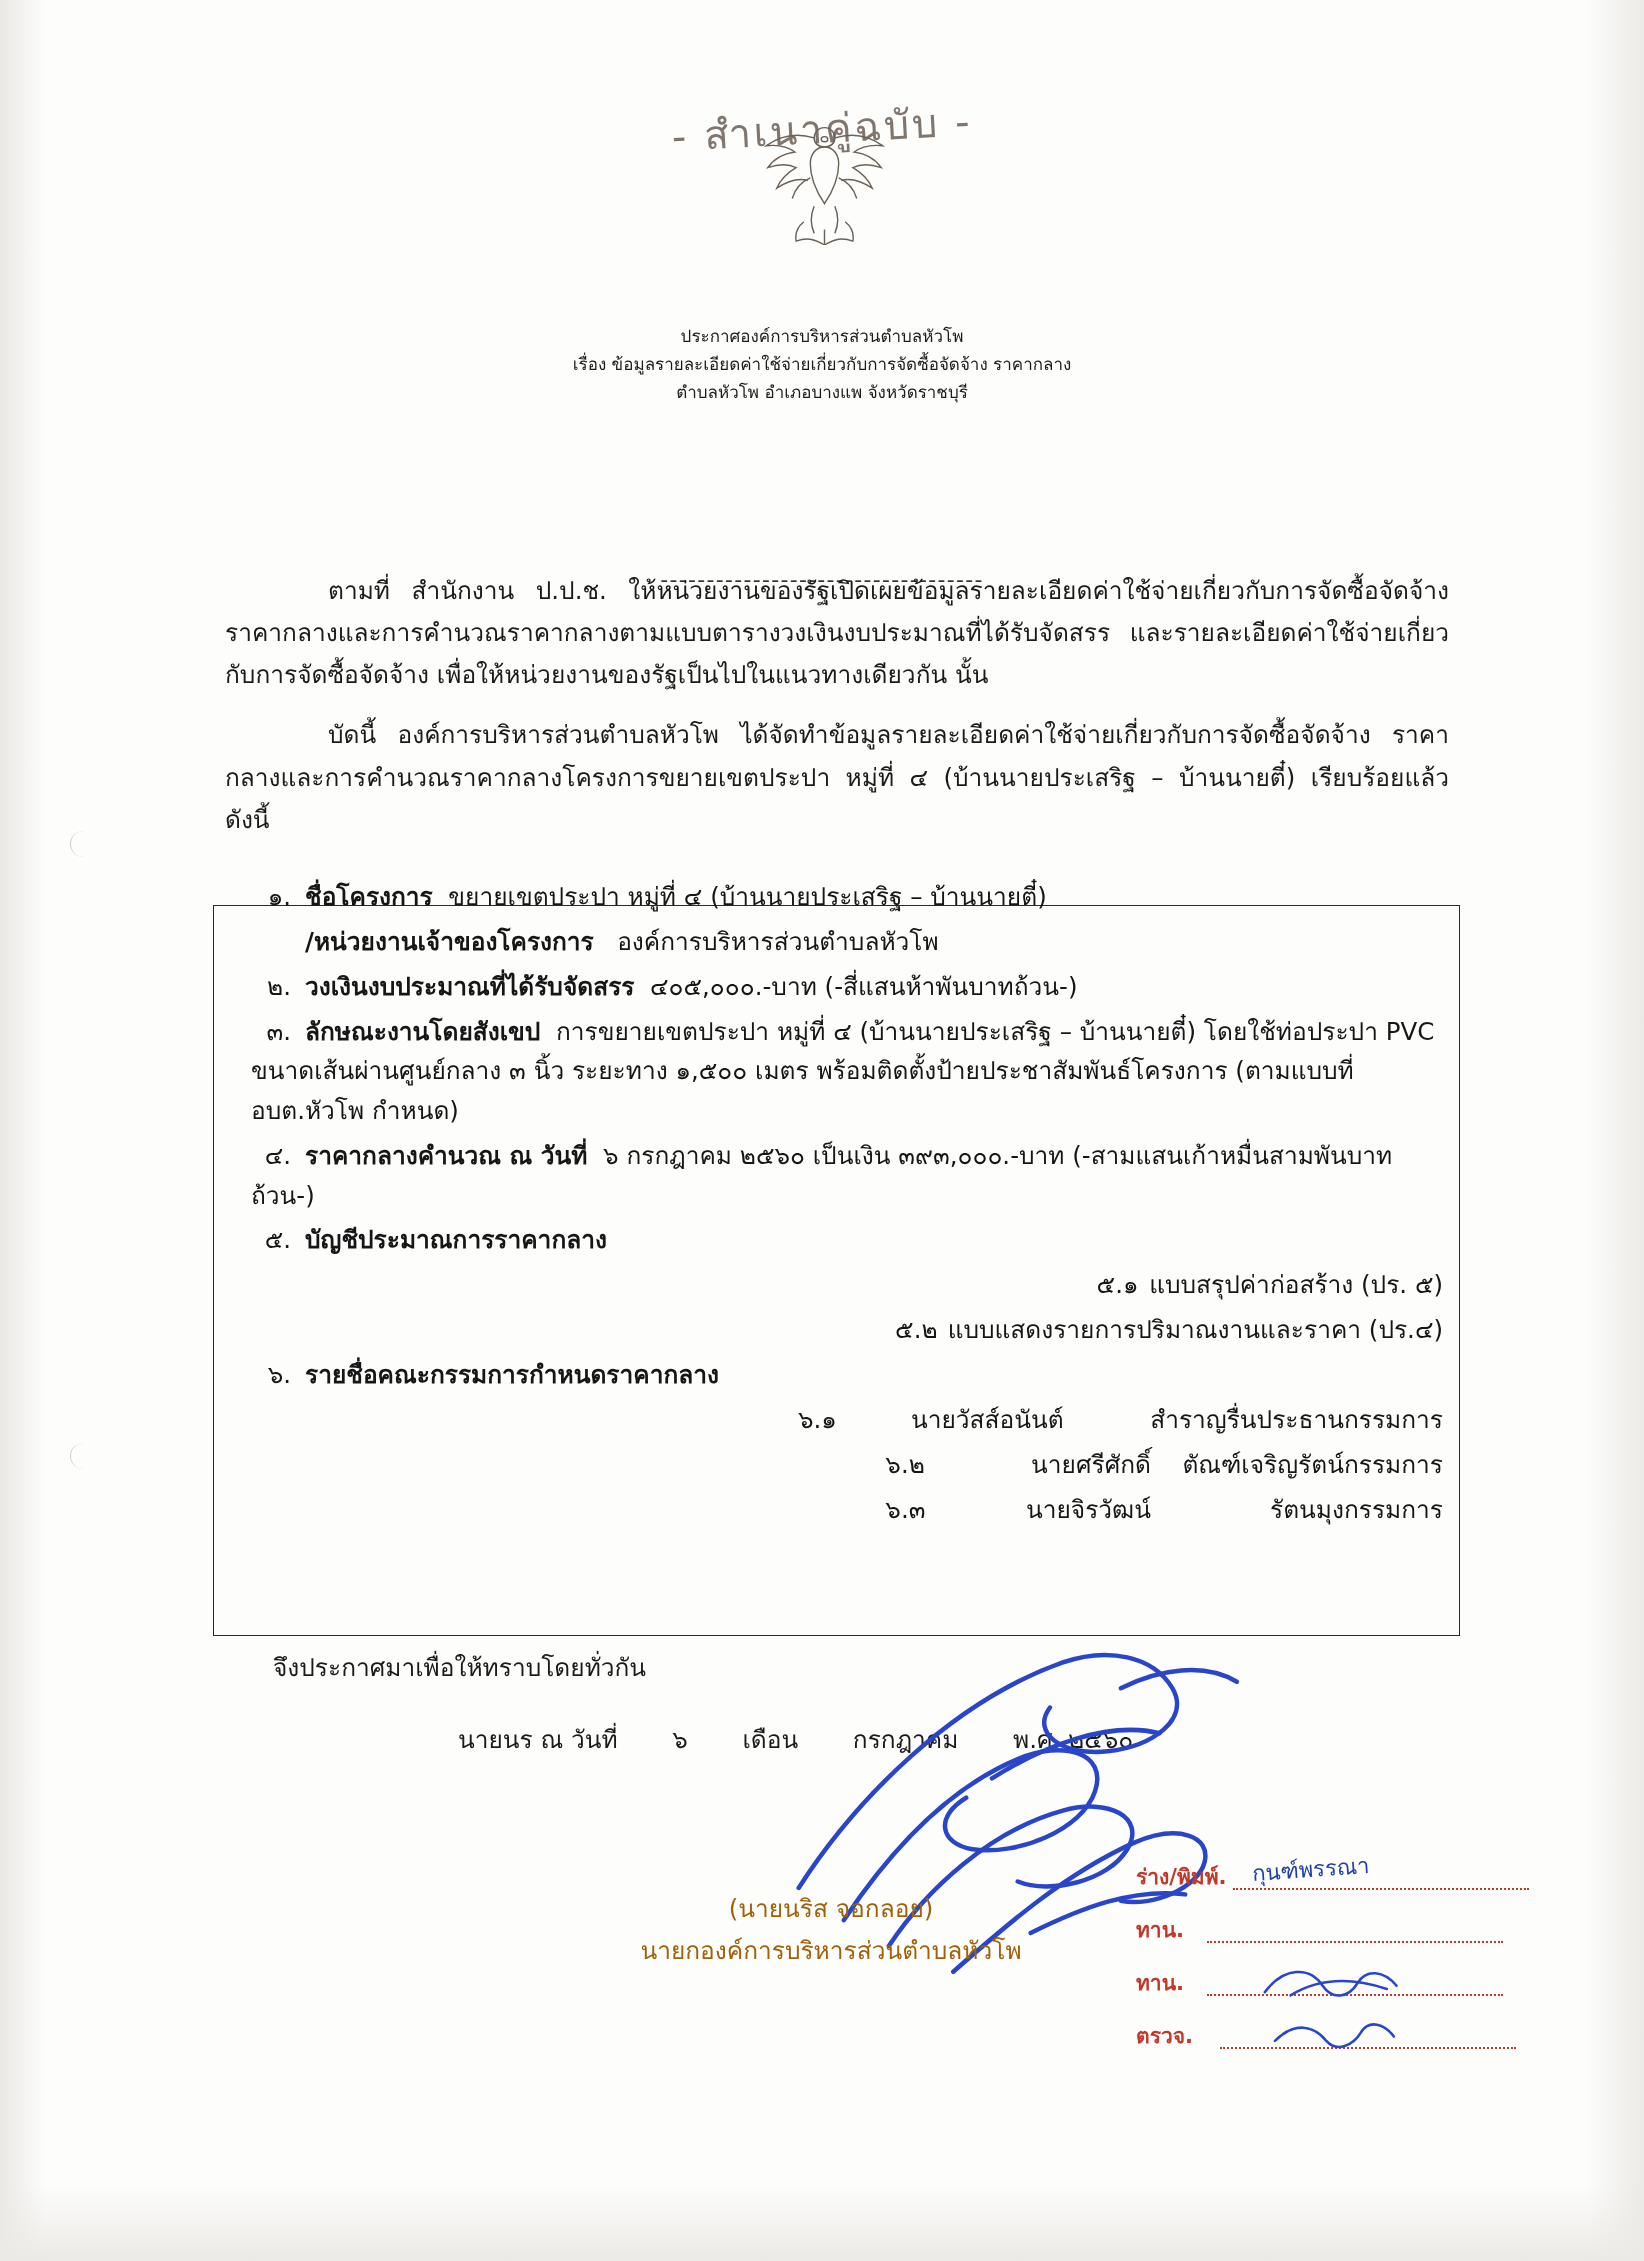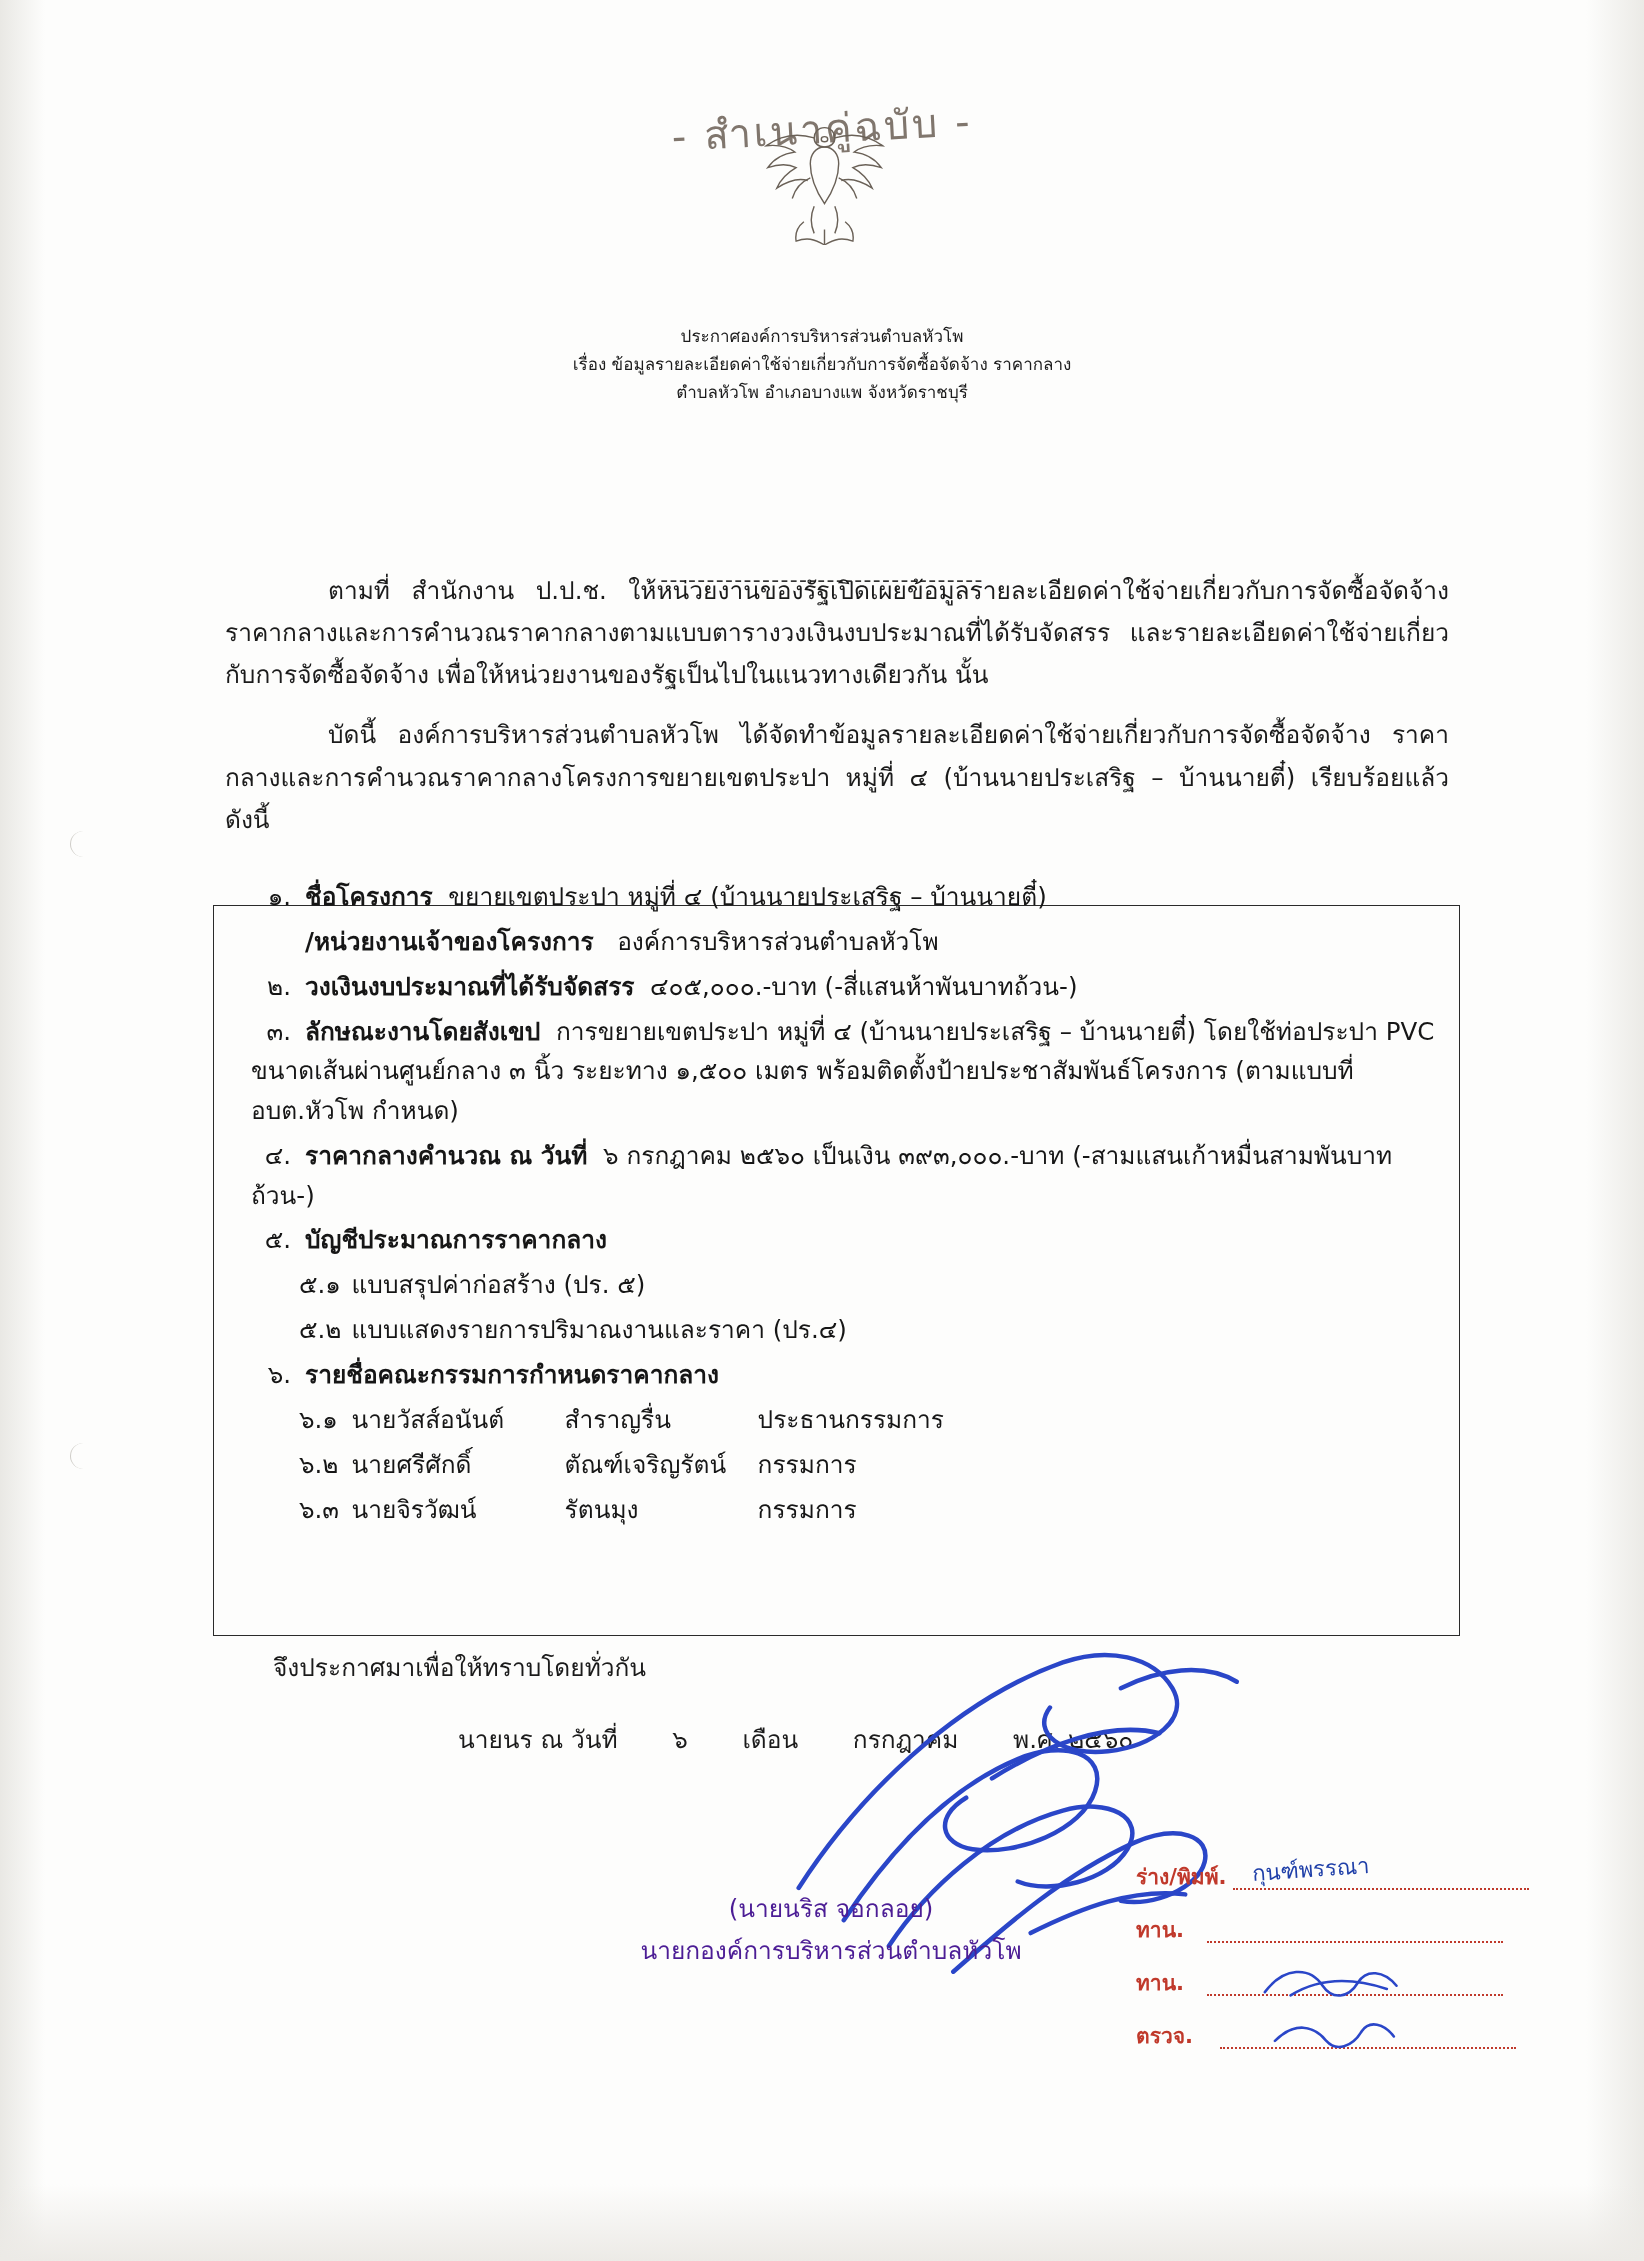--- a/index.html
+++ b/index.html
@@ -113,21 +113,21 @@
     top: 877px;
     left: 251px;
     width: 1192px;
     font-size: 24.5px;
     line-height: 1.62;
     color: #161616;
   }
   .item { margin-bottom: 5.2px; display: block; }
   .num { display: inline-block; width: 40px; text-align: right; margin-right: 14px; }
   .b { font-weight: bold; }
-  .sub { margin-left: 48px; }
+  .sub { margin-left: 48px; text-align: right; }
   .nm { display: inline-block; width: 37px; }
   .name-col { display: inline-block; width: 213px; }
   .mid-col { display: inline-block; width: 193px; }
 
   .after-box {
     position: absolute;
     top: 1646px;
     left: 213px;
     width: 1224px;
     font-size: 24.5px;
@@ -139,21 +139,21 @@
   .gapw { display: inline-block; width: 39px; }
 
   .sign-block {
     position: absolute;
     top: 1888px;
     left: 541px;
     width: 580px;
     text-align: center;
     font-size: 24.5px;
     line-height: 1.7;
-    color: #4c1d95;
+    color: #a16207;
   }
 
   .signature {
     position: absolute;
     top: 1585px;
     left: 760px;
     width: 567px;
     height: 419px;
     pointer-events: none;
   }

